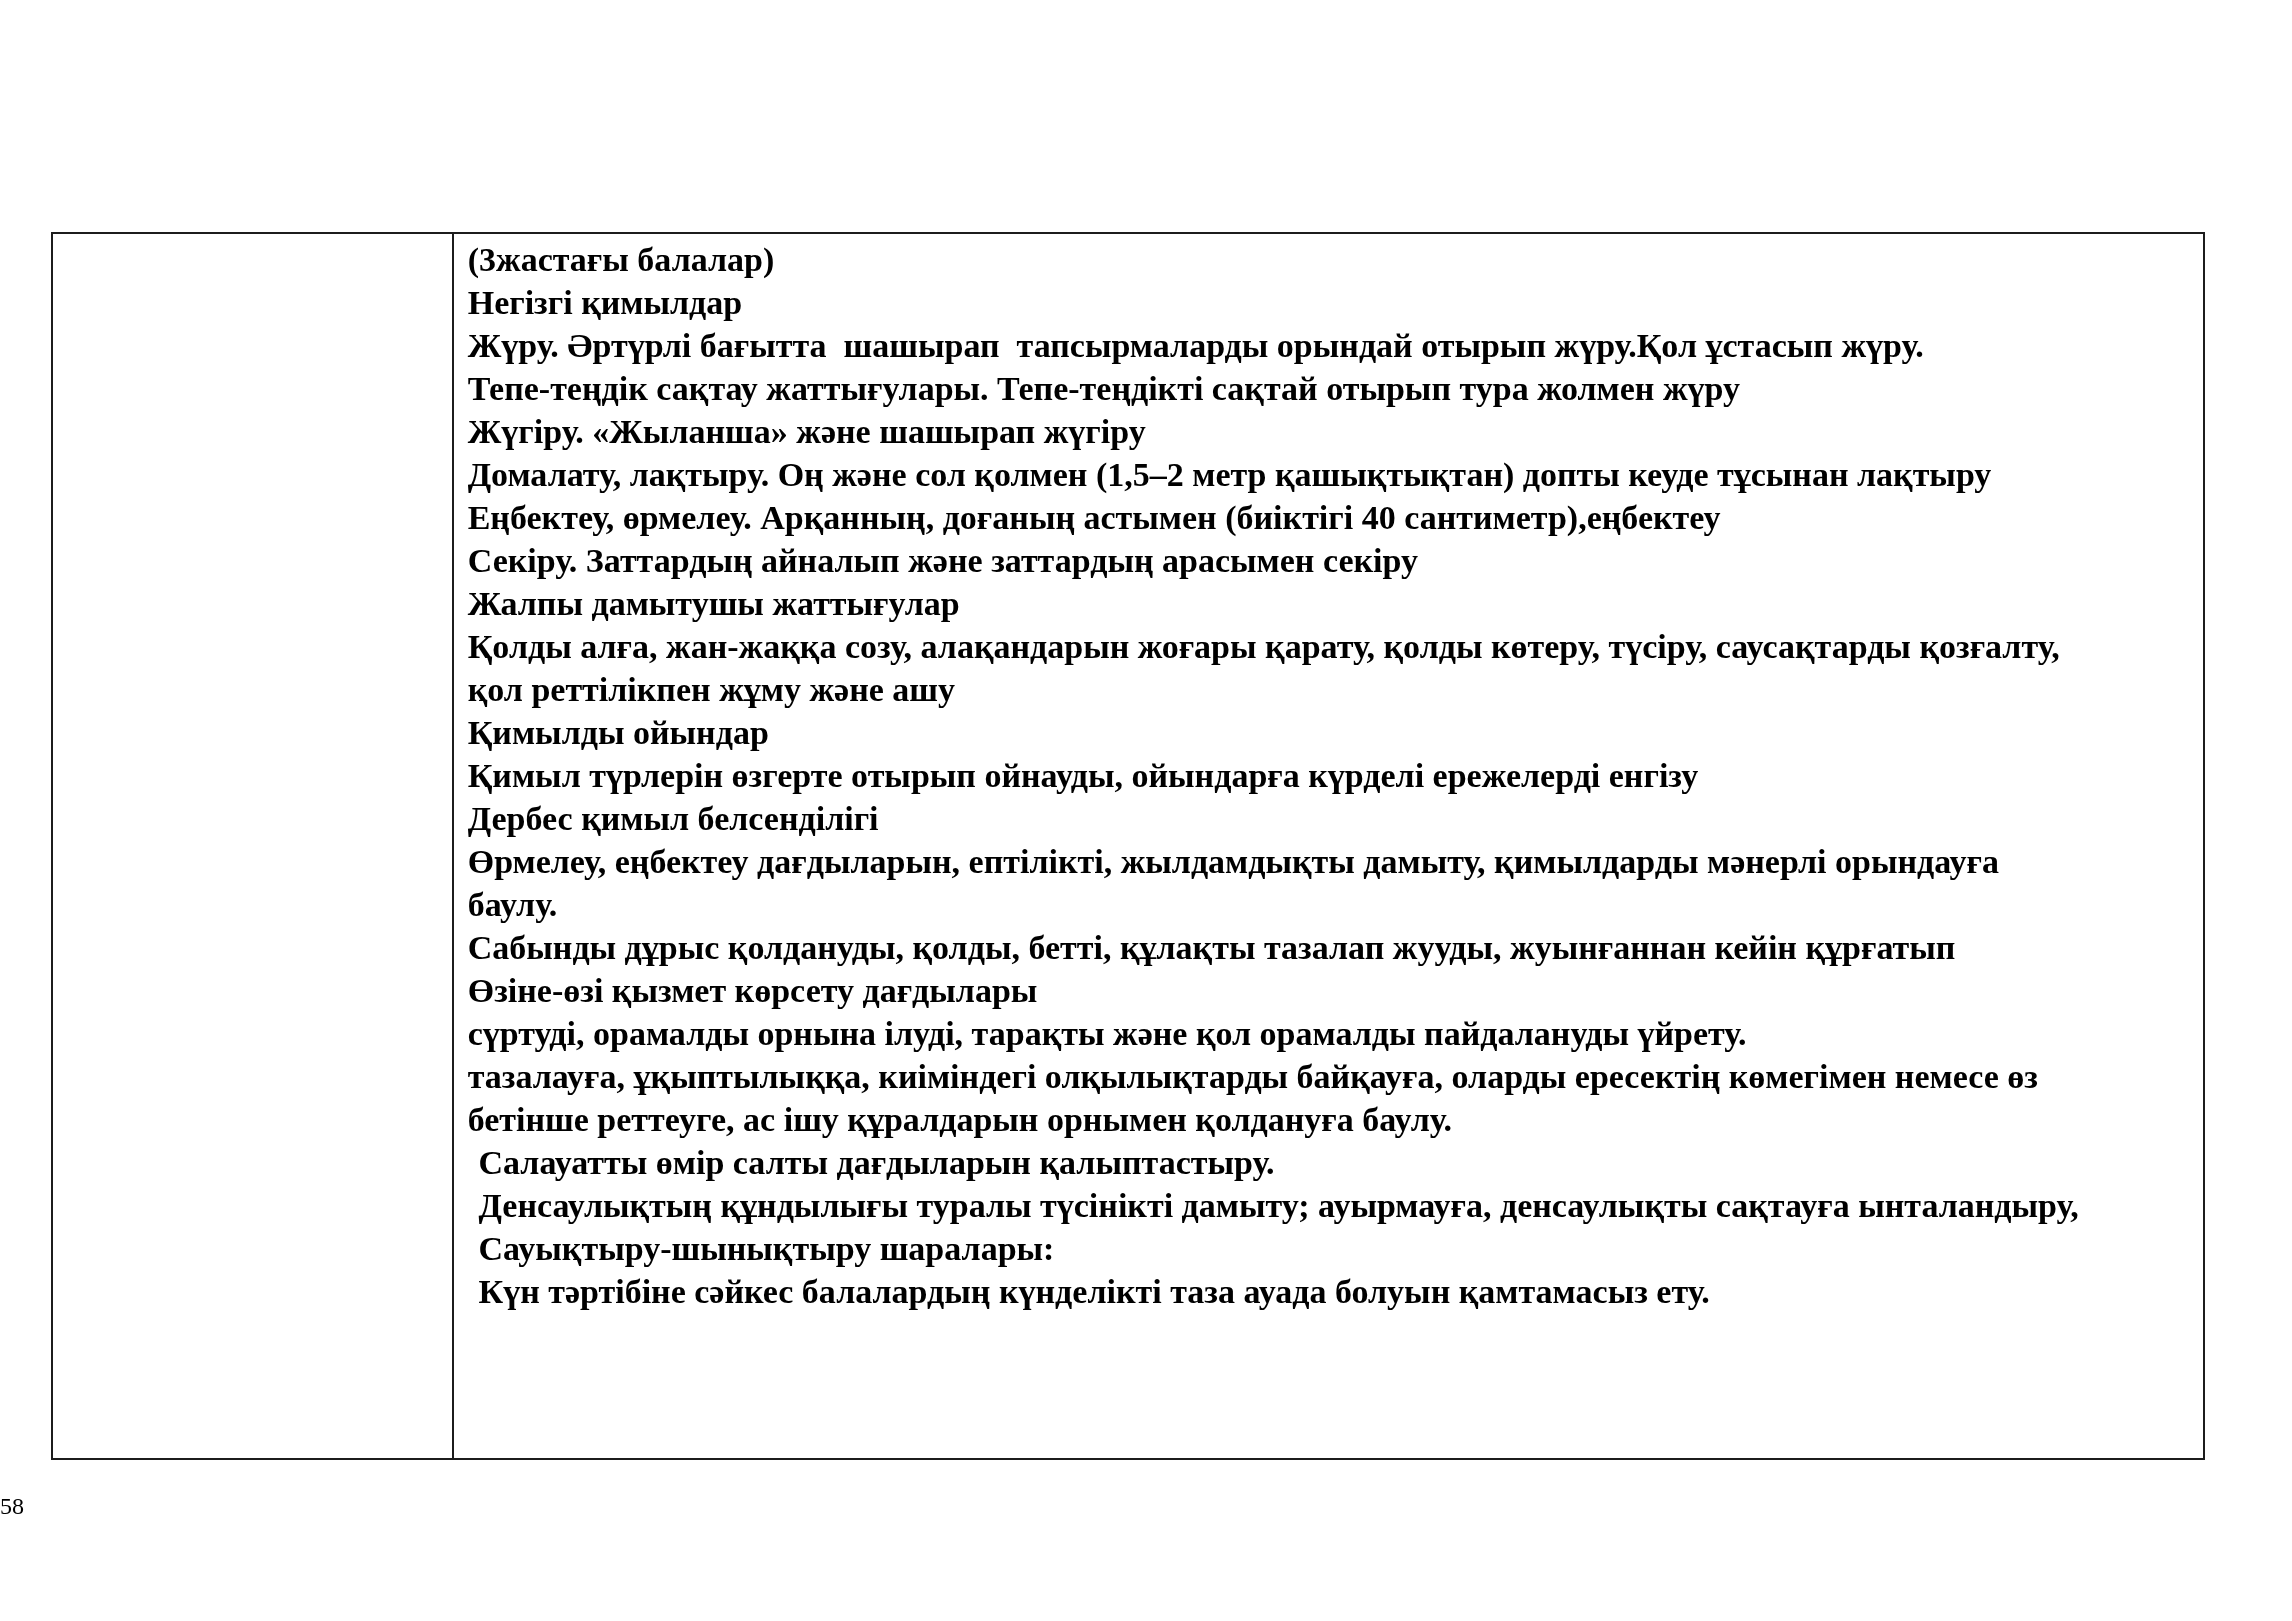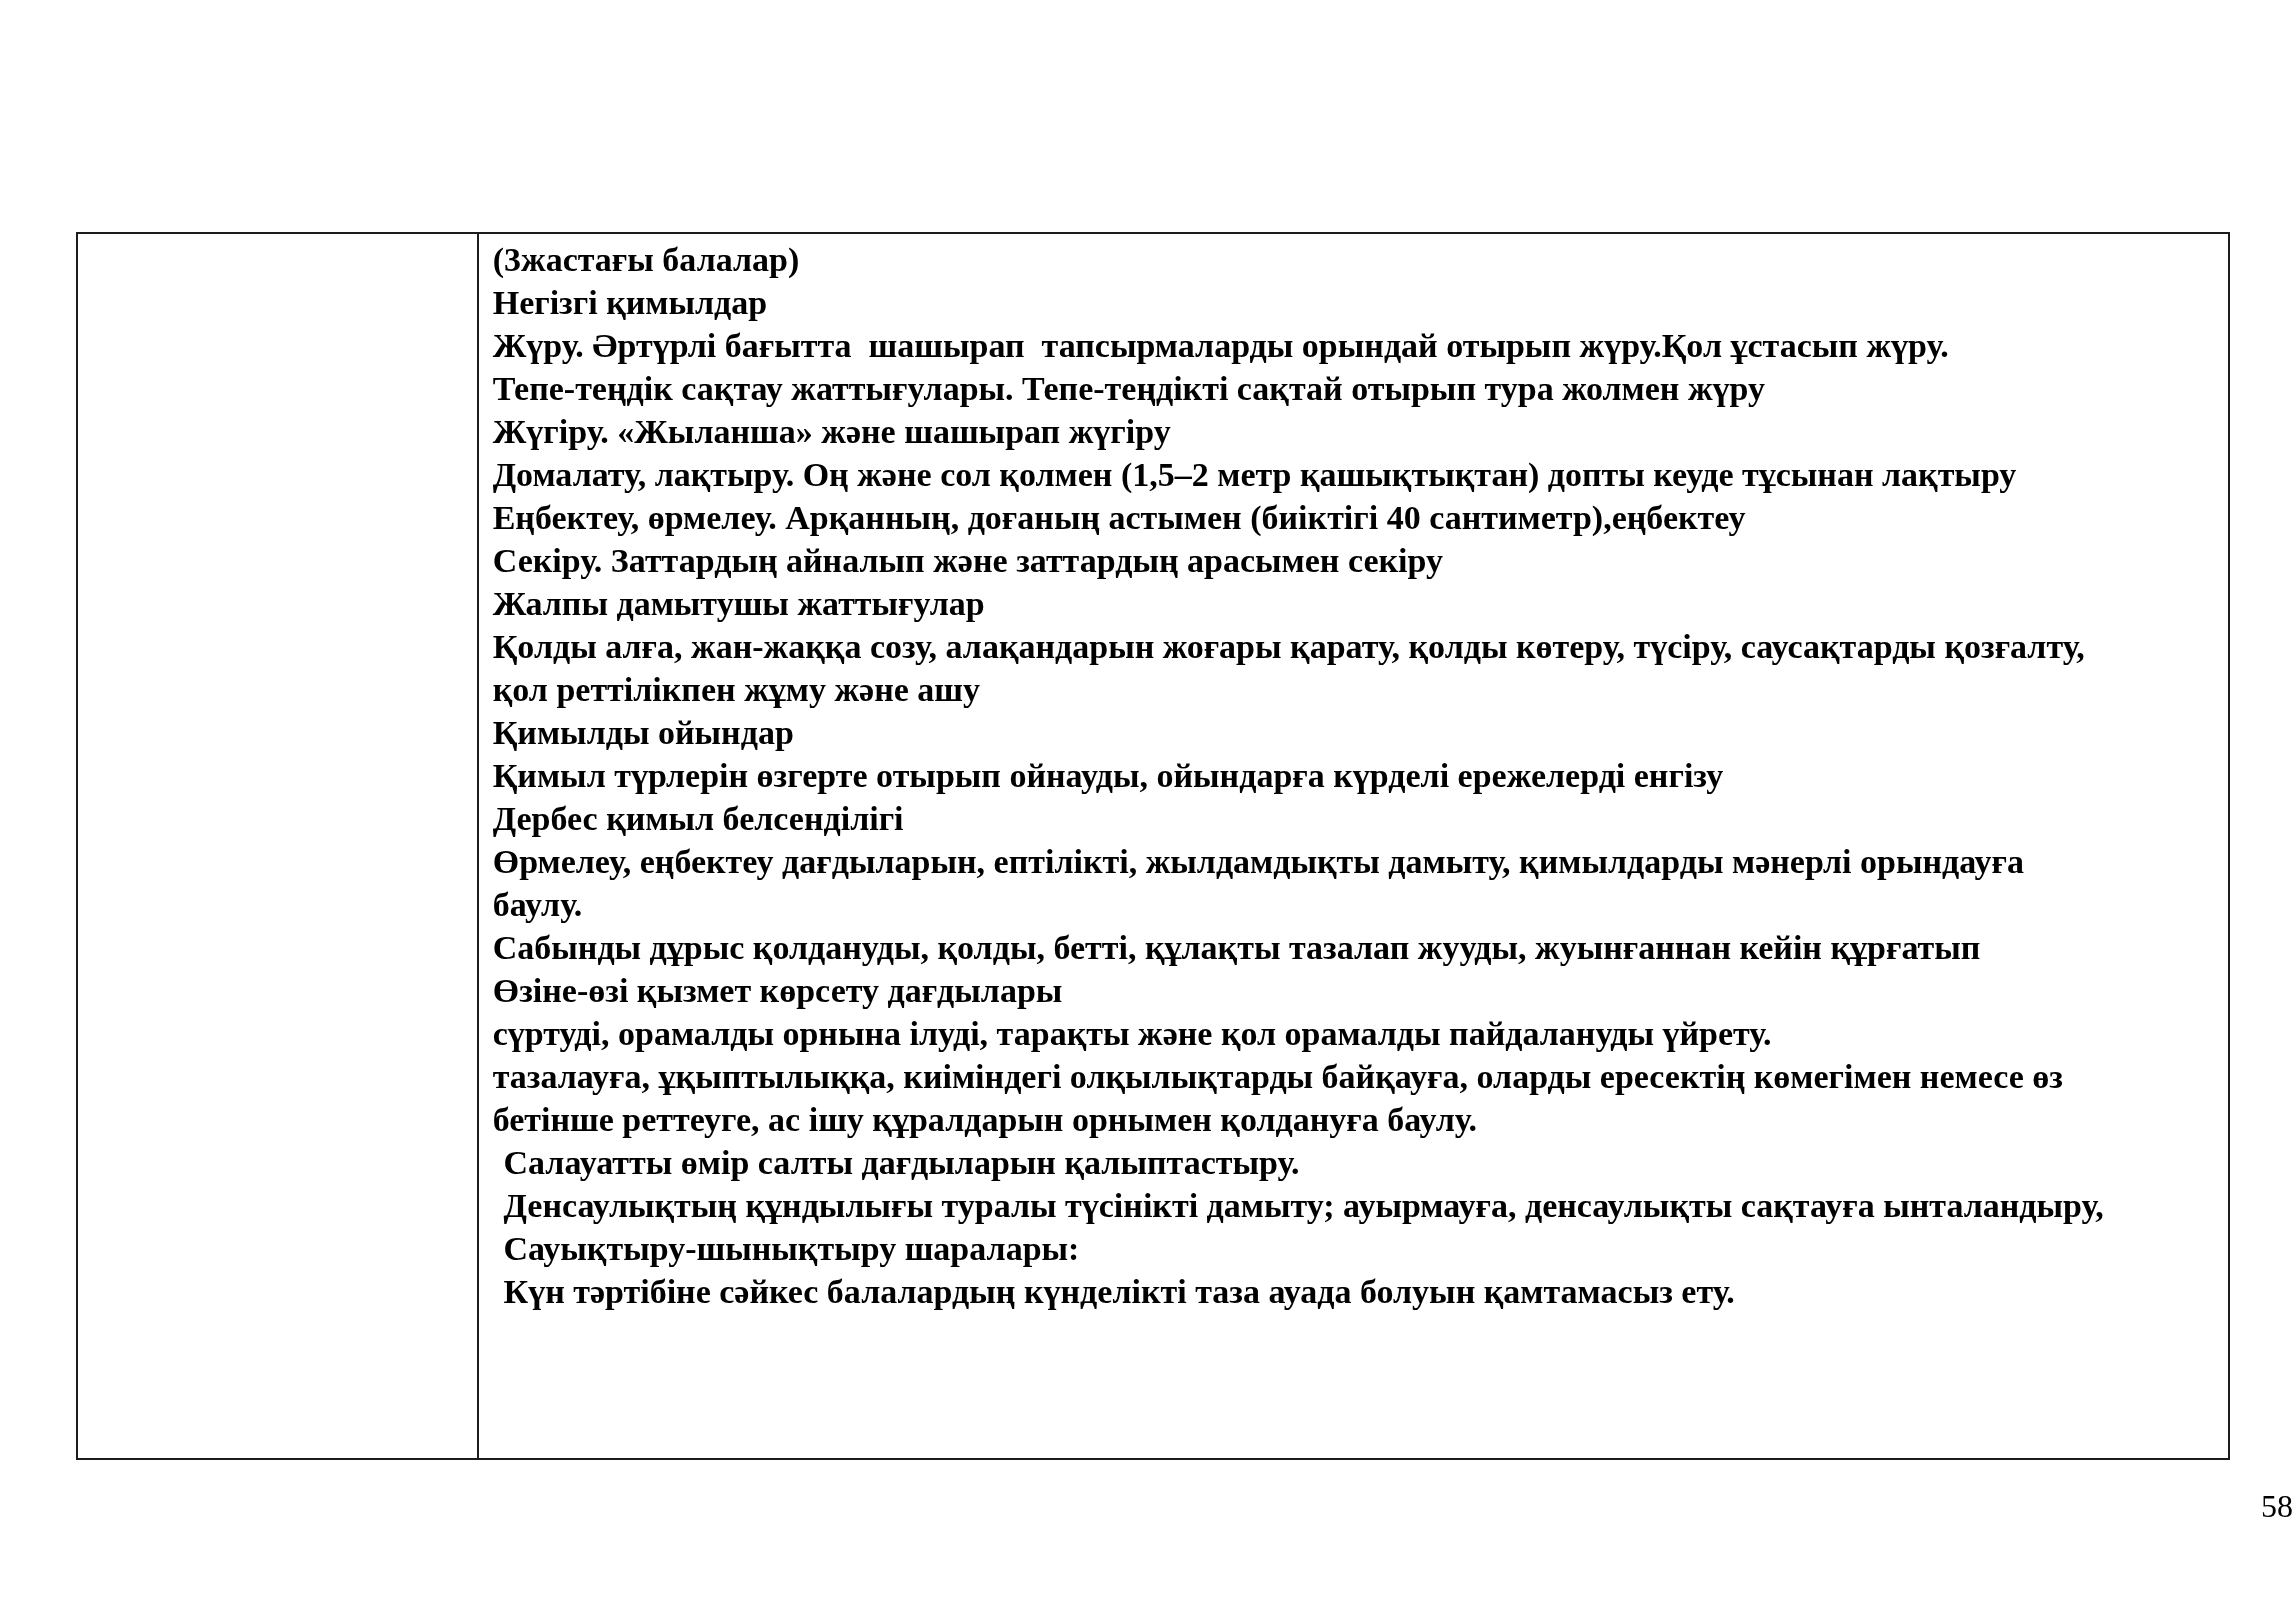--- a/index.html
+++ b/index.html
@@ -11,21 +11,21 @@
     position: relative;
     width: 2293px;
     height: 1621px;
     background: #ffffff;
     font-family: "Liberation Serif", "DejaVu Serif", serif;
     color: #000000;
     overflow: hidden;
   }
   .doc-table {
     position: absolute;
-    left: 76px;
+    left: 51px;
     top: 232px;
     width: 2154px;
     height: 1228px;
     border: 2.9px solid #1c1c1c;
     box-sizing: border-box;
     display: flex;
     flex-direction: row;
   }
   .cell-left {
     width: 401px;
@@ -48,22 +48,22 @@
     font-weight: bold;
   }
   .line.indent {
     padding-left: 10.8px;
   }
   .page-number {
     position: absolute;
     left: 0;
     top: 1486px;
     width: 2293px;
-    text-align: right;
-    font-size: 32px;
+    text-align: left;
+    font-size: 24px;
     line-height: 41px;
   }
 </style>
 </head>
 <body>
 
 <div class="page">
 
   <div class="doc-table">
     <div class="cell-left"></div>

